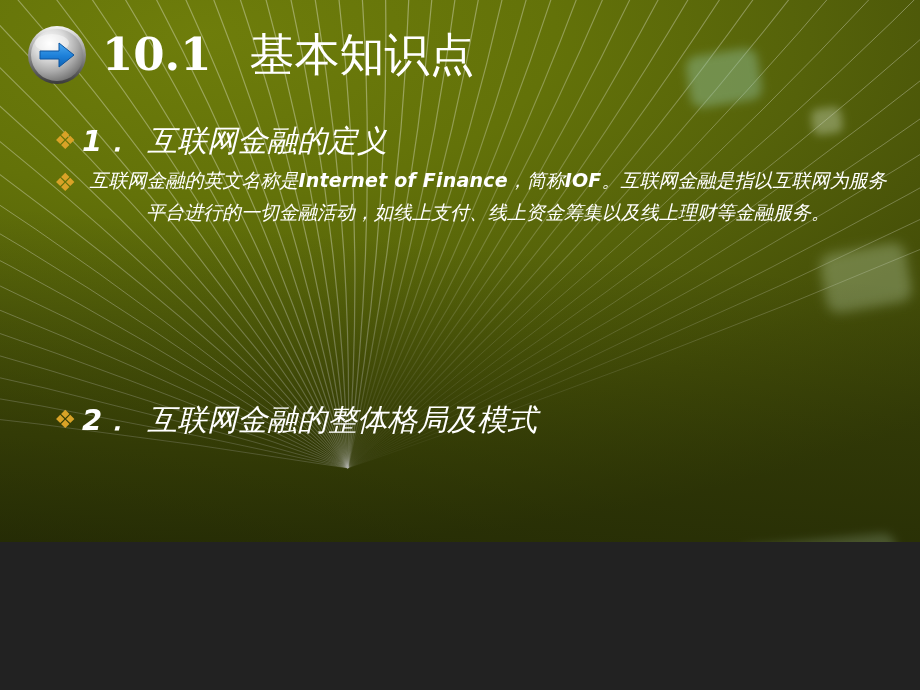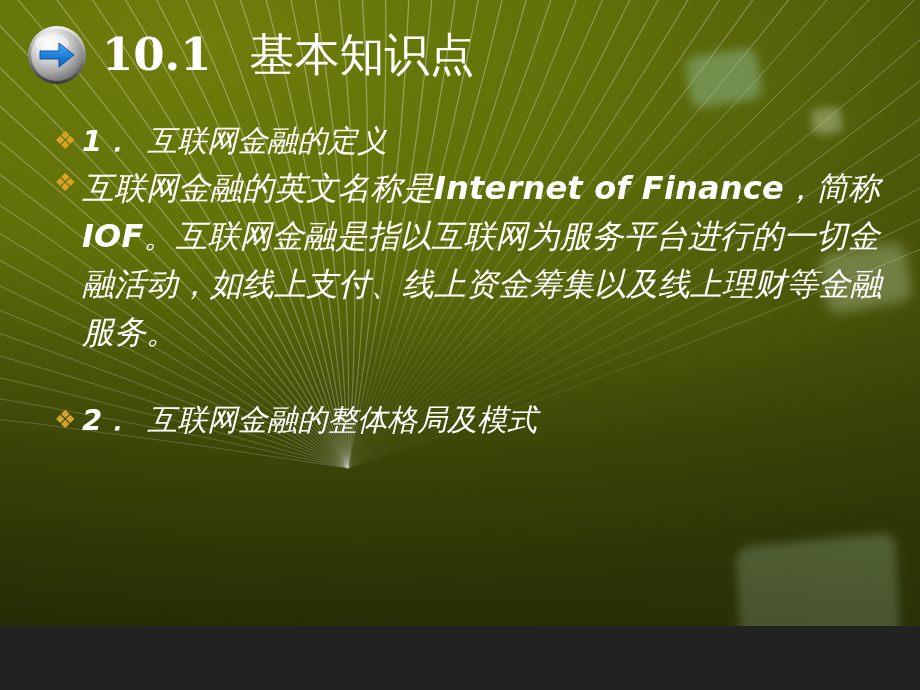--- a/index.html
+++ b/index.html
@@ -3,21 +3,21 @@
 <meta charset="utf-8">
 <style>
   html, body {
     margin: 0;
     padding: 0;
     background: #222;
   }
   #slide {
     position: relative;
     width: 920px;
-    height: 626px;
+    height: 542px;
     overflow: hidden;
     font-family: "Liberation Serif", "DejaVu Serif", serif;
     background: #6d28d9;
   }
 
   
   .bg-base {
     position: absolute;
     inset: 0;
     background:
@@ -138,23 +138,23 @@
   }
   .lead-sep { display: inline-block; width: 16px; }
   .lead-cjk {
     font-family: "DejaVu Serif", "Liberation Serif", serif;
     font-weight: normal;
     font-size: 30px;
   }
 
   .para {
     font-family: "DejaVu Serif", "Liberation Serif", serif;
-    font-size: 32px;
-    line-height: 48px;
-    text-align: left;
+    font-size: 19px;
+    line-height: 32px;
+    text-align: center;
   }
   .para .en {
     font-family: "DejaVu Sans", "Liberation Sans", sans-serif;
     font-weight: bold;
     letter-spacing: 0.2px;
   }
 
   .item-2 {
     position: absolute;
     left: 0px;

